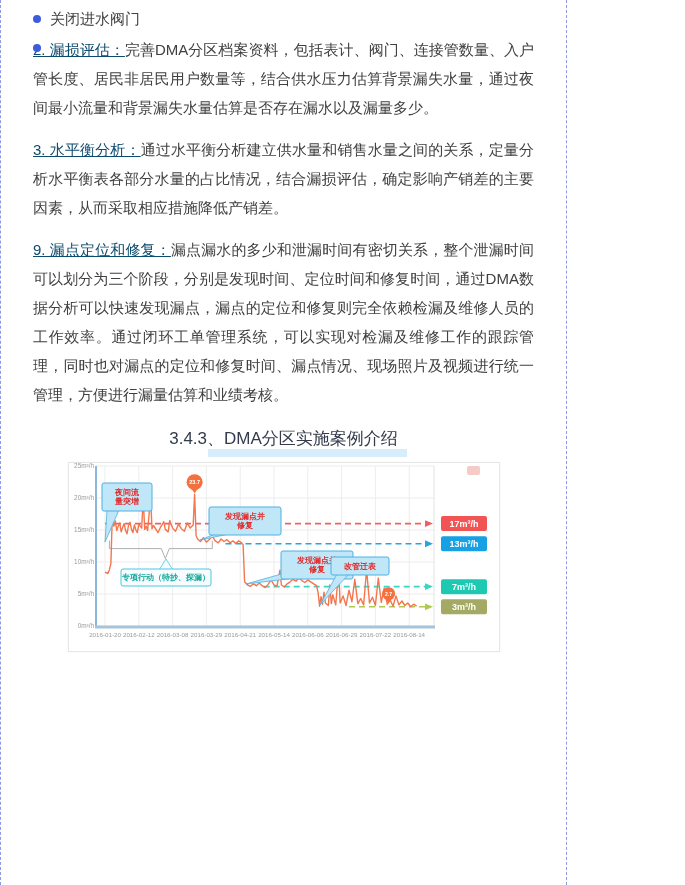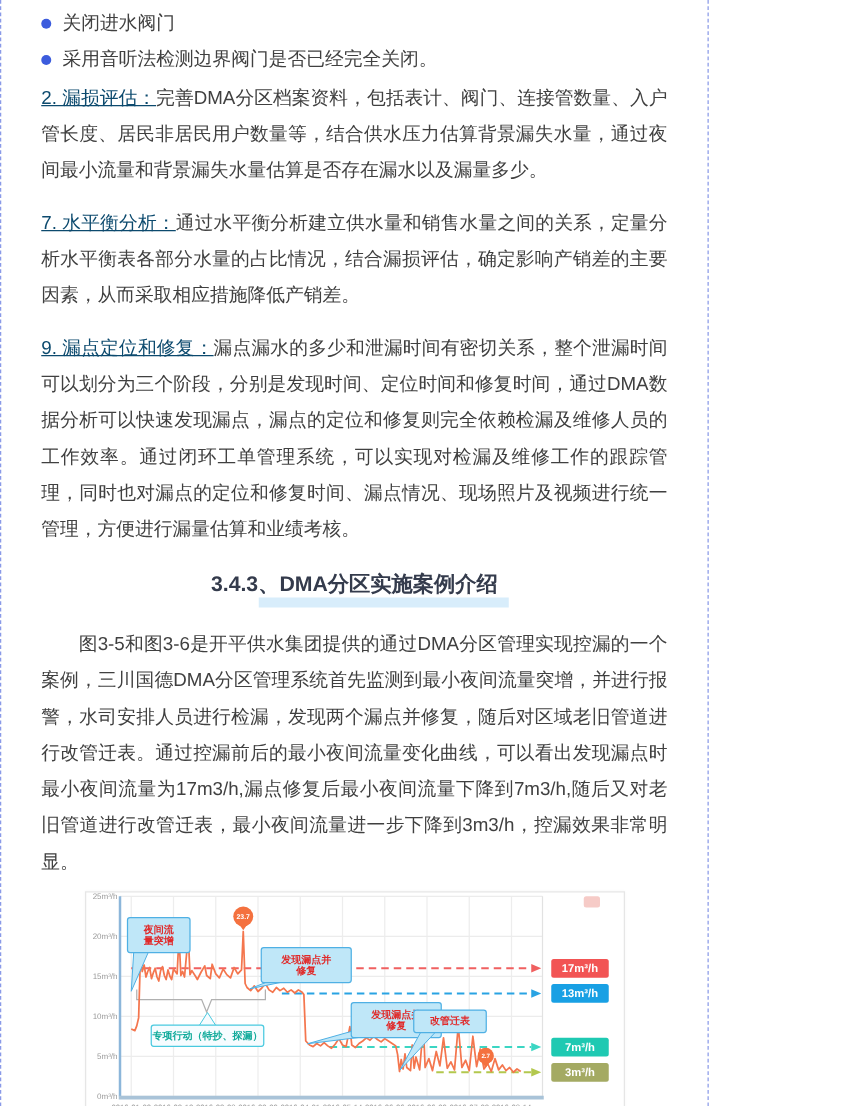--- a/index.html
+++ b/index.html
@@ -13,21 +13,21 @@
   ul.bullets{list-style:none;margin:0;padding:0;}
   ul.bullets li{position:relative;padding-left:17px;text-align:justify;}
   .bullet-dot{position:absolute;left:0;top:11px;width:8px;height:8px;border-radius:50%;background:#3c5cdd;}
   .sec{margin:0;text-align:justify;}
   .sec .lead{color:#0c4a6e;text-decoration:underline;}
   .sec2{margin-top:2px;}
   .sec3{margin-top:13px;}
   .sec4{margin-top:13px;}
   h3.heading{
     margin:16px 0 0 0;text-align:center;font-size:17px;line-height:28px;
-    color:#343b4c;font-weight:bold;position:relative;z-index:1;
+    color:#343b4c;font-weight:normal;position:relative;z-index:1;
   }
   h3.heading .hl{position:relative;display:inline-block;padding:0 4px;}
   h3.heading .hl::after{
     content:"";position:absolute;left:18%;right:-2%;bottom:-4px;height:8px;
     background:#d8edfb;z-index:-1;
   }
   .case-para{margin:19px 0 0 0;text-align:justify;text-indent:2em;}
   .figure-wrap{margin-top:9px;text-align:center;}
   .chart-box{
     display:inline-block;width:430px;height:188px;border:1px solid #e6e6e6;
@@ -40,33 +40,31 @@
 
 <div class="page">
 
   <ul class="bullets">
     <li>
       <span class="bullet-dot"></span>
       <span>关闭进水阀门</span>
     </li>
     <li>
       <span class="bullet-dot"></span>
-      <span>采用音听法检测边界阀门是否已经完全关闭。</span>
     </li>
   </ul>
 
   <p class="sec sec2"><span class="lead">2. 漏损评估：</span><span>完善DMA分区档案资料，包括表计、阀门、连接管数量、入户管长度、居民非居民用户数量等，结合供水压力估算背景漏失水量，通过夜间最小流量和背景漏失水量估算是否存在漏水以及漏量多少。</span></p>
 
-  <p class="sec sec3"><span class="lead">7. 水平衡分析：</span><span>通过水平衡分析建立供水量和销售水量之间的关系，定量分析水平衡表各部分水量的占比情况，结合漏损评估，确定影响产销差的主要因素，从而采取相应措施降低产销差。</span></p>
+  <p class="sec sec3"><span class="lead">3. 水平衡分析：</span><span>通过水平衡分析建立供水量和销售水量之间的关系，定量分析水平衡表各部分水量的占比情况，结合漏损评估，确定影响产销差的主要因素，从而采取相应措施降低产销差。</span></p>
 
   <p class="sec sec4"><span class="lead">9. 漏点定位和修复：</span><span>漏点漏水的多少和泄漏时间有密切关系，整个泄漏时间可以划分为三个阶段，分别是发现时间、定位时间和修复时间，通过DMA数据分析可以快速发现漏点，漏点的定位和修复则完全依赖检漏及维修人员的工作效率。通过闭环工单管理系统，可以实现对检漏及维修工作的跟踪管理，同时也对漏点的定位和修复时间、漏点情况、现场照片及视频进行统一管理，方便进行漏量估算和业绩考核。</span></p>
 
   <h3 class="heading"><span class="hl">3.4.3、DMA分区实施案例介绍</span></h3>
 
-  <p class="case-para">图3-5和图3-6是开平供水集团提供的通过DMA分区管理实现控漏的一个案例，三川国德DMA分区管理系统首先监测到最小夜间流量突增，并进行报警，水司安排人员进行检漏，发现两个漏点并修复，随后对区域老旧管道进行改管迁表。通过控漏前后的最小夜间流量变化曲线，可以看出发现漏点时最小夜间流量为17m3/h,漏点修复后最小夜间流量下降到7m3/h,随后又对老旧管道进行改管迁表，最小夜间流量进一步下降到3m3/h，控漏效果非常明显。</p>
 
   <div class="figure-wrap">
     <div class="chart-box">
       <svg width="430" height="188" viewBox="0 0 430 188">
           <g>
             <line x1="36.0" y1="3" x2="36.0" y2="163" stroke="#ededed" stroke-width="1"></line>
             <line x1="69.8" y1="3" x2="69.8" y2="163" stroke="#ededed" stroke-width="1"></line>
             <line x1="103.6" y1="3" x2="103.6" y2="163" stroke="#ededed" stroke-width="1"></line>
             <line x1="137.4" y1="3" x2="137.4" y2="163" stroke="#ededed" stroke-width="1"></line>
             <line x1="171.2" y1="3" x2="171.2" y2="163" stroke="#ededed" stroke-width="1"></line>

